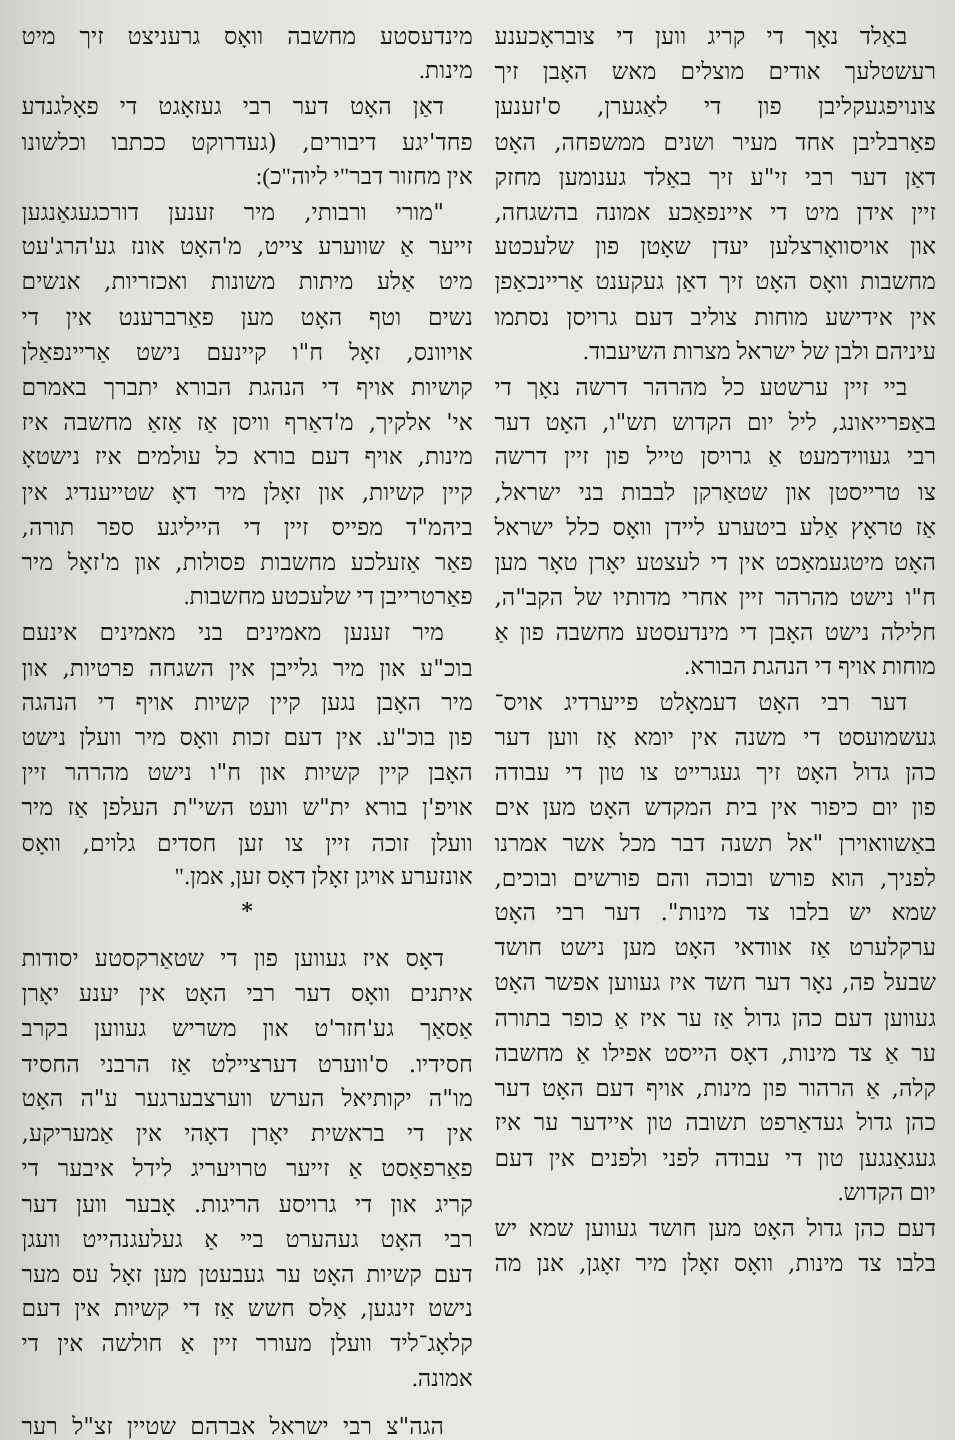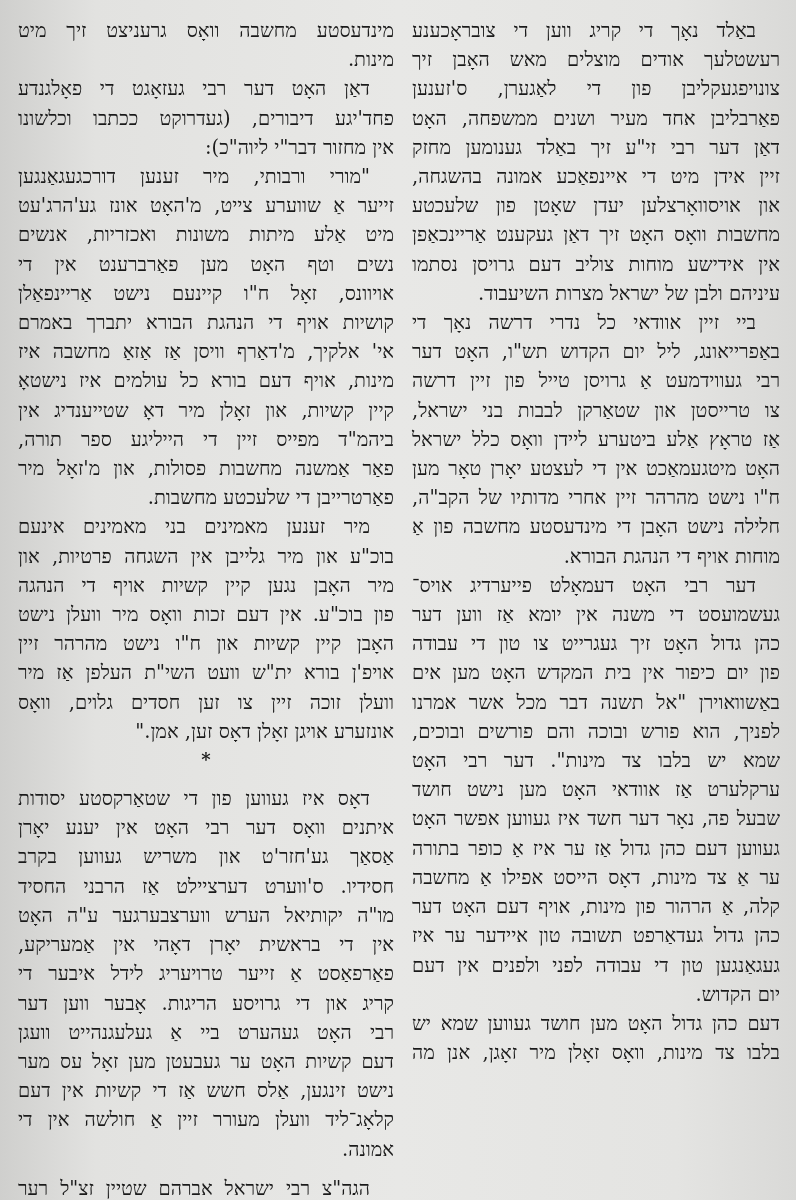--- a/index.html
+++ b/index.html
@@ -17,21 +17,21 @@
     position: absolute; top: 16px;
     direction: rtl; text-align: justify;
     font-size: 19.5px; line-height: 29.2px;
   }
   .col-right { right: 16px; width: 368px; }
   .col-left  { left: 18px; width: 376px; }
   .line {
     display: block; white-space: nowrap; text-align-last: justify;
     text-align: justify;
   }
-  .line.last { text-align-last: right; }
+  .line.last { text-align-last: right; font-family: Liberation Serif, serif; }
   .line.indent { padding-right: 24px; }
   .ornament {
     display: block; text-align: center; font-size: 18px; line-height: 28px;
     margin: 0; font-weight: bold;
   }
   .gap { display: block; height: 10px; }
 </style>
 </head>
 <body>
 
@@ -44,21 +44,21 @@
       <span class="line">צונויפגעקליבן פון די לאַגערן, ס'זענען</span>
       <span class="line">פאַרבליבן אחד מעיר ושנים ממשפחה, האָט</span>
       <span class="line">דאַן דער רבי זי"ע זיך באַלד גענומען מחזק</span>
       <span class="line">זיין אידן מיט די איינפאַכע אמונה בהשגחה,</span>
       <span class="line">און אויסוואָרצלען יעדן שאָטן פון שלעכטע</span>
       <span class="line">מחשבות וואָס האָט זיך דאַן געקענט אַריינכאַפן</span>
       <span class="line">אין אידישע מוחות צוליב דעם גרויסן נסתמו</span>
       <span class="line last">עיניהם ולבן של ישראל מצרות השיעבוד.</span>
     </div>
     <div>
-      <span class="line indent">ביי זיין אוודאי כל נדרי דרשה נאָך די</span>
+      <span class="line indent">ביי זיין ערשטע כל מהרהר דרשה נאָך די</span>
       <span class="line">באַפרייאונג, ליל יום הקדוש תש"ו, האָט דער</span>
       <span class="line">רבי געווידמעט אַ גרויסן טייל פון זיין דרשה</span>
       <span class="line">צו טרייסטן און שטאַרקן לבבות בני ישראל,</span>
       <span class="line">אַז טראָץ אַלע ביטערע ליידן וואָס כלל ישראל</span>
       <span class="line">האָט מיטגעמאַכט אין די לעצטע יאָרן טאָר מען</span>
       <span class="line">ח"ו נישט מהרהר זיין אחרי מדותיו של הקב"ה,</span>
       <span class="line">חלילה נישט האָבן די מינדעסטע מחשבה פון אַ</span>
       <span class="line last">מוחות אויף די הנהגת הבורא.</span>
     </div>
     <div>
@@ -99,21 +99,21 @@
       <span class="line indent">"מורי ורבותי, מיר זענען דורכגעגאַנגען</span>
       <span class="line">זייער אַ שווערע צייט, מ'האָט אונז גע'הרג'עט</span>
       <span class="line">מיט אַלע מיתות משונות ואכזריות, אנשים</span>
       <span class="line">נשים וטף האָט מען פאַרברענט אין די</span>
       <span class="line">אויוונס, זאָל ח"ו קיינעם נישט אַריינפאַלן</span>
       <span class="line">קושיות אויף די הנהגת הבורא יתברך באמרם</span>
       <span class="line">אי' אלקיך, מ'דאַרף וויסן אַז אַזאַ מחשבה איז</span>
       <span class="line">מינות, אויף דעם בורא כל עולמים איז נישטאָ</span>
       <span class="line">קיין קשיות, און זאָלן מיר דאָ שטייענדיג אין</span>
       <span class="line">ביהמ"ד מפייס זיין די הייליגע ספר תורה,</span>
-      <span class="line">פאַר אַמשנה מחשבות פסולות, און מ'זאָל מיר</span>
+      <span class="line">פאַר אַזעלכע מחשבות פסולות, און מ'זאָל מיר</span>
       <span class="line last">פאַרטרייבן די שלעכטע מחשבות.</span>
     </div>
     <div>
       <span class="line indent">מיר זענען מאמינים בני מאמינים אינעם</span>
       <span class="line">בוכ"ע און מיר גלייבן אין השגחה פרטיות, און</span>
       <span class="line">מיר האָבן נגען קיין קשיות אויף די הנהגה</span>
       <span class="line">פון בוכ"ע. אין דעם זכות וואָס מיר וועלן נישט</span>
       <span class="line">האָבן קיין קשיות און ח"ו נישט מהרהר זיין</span>
       <span class="line">אויפ'ן בורא ית"ש וועט השי"ת העלפן אַז מיר</span>
       <span class="line">וועלן זוכה זיין צו זען חסדים גלוים, וואָס</span>

